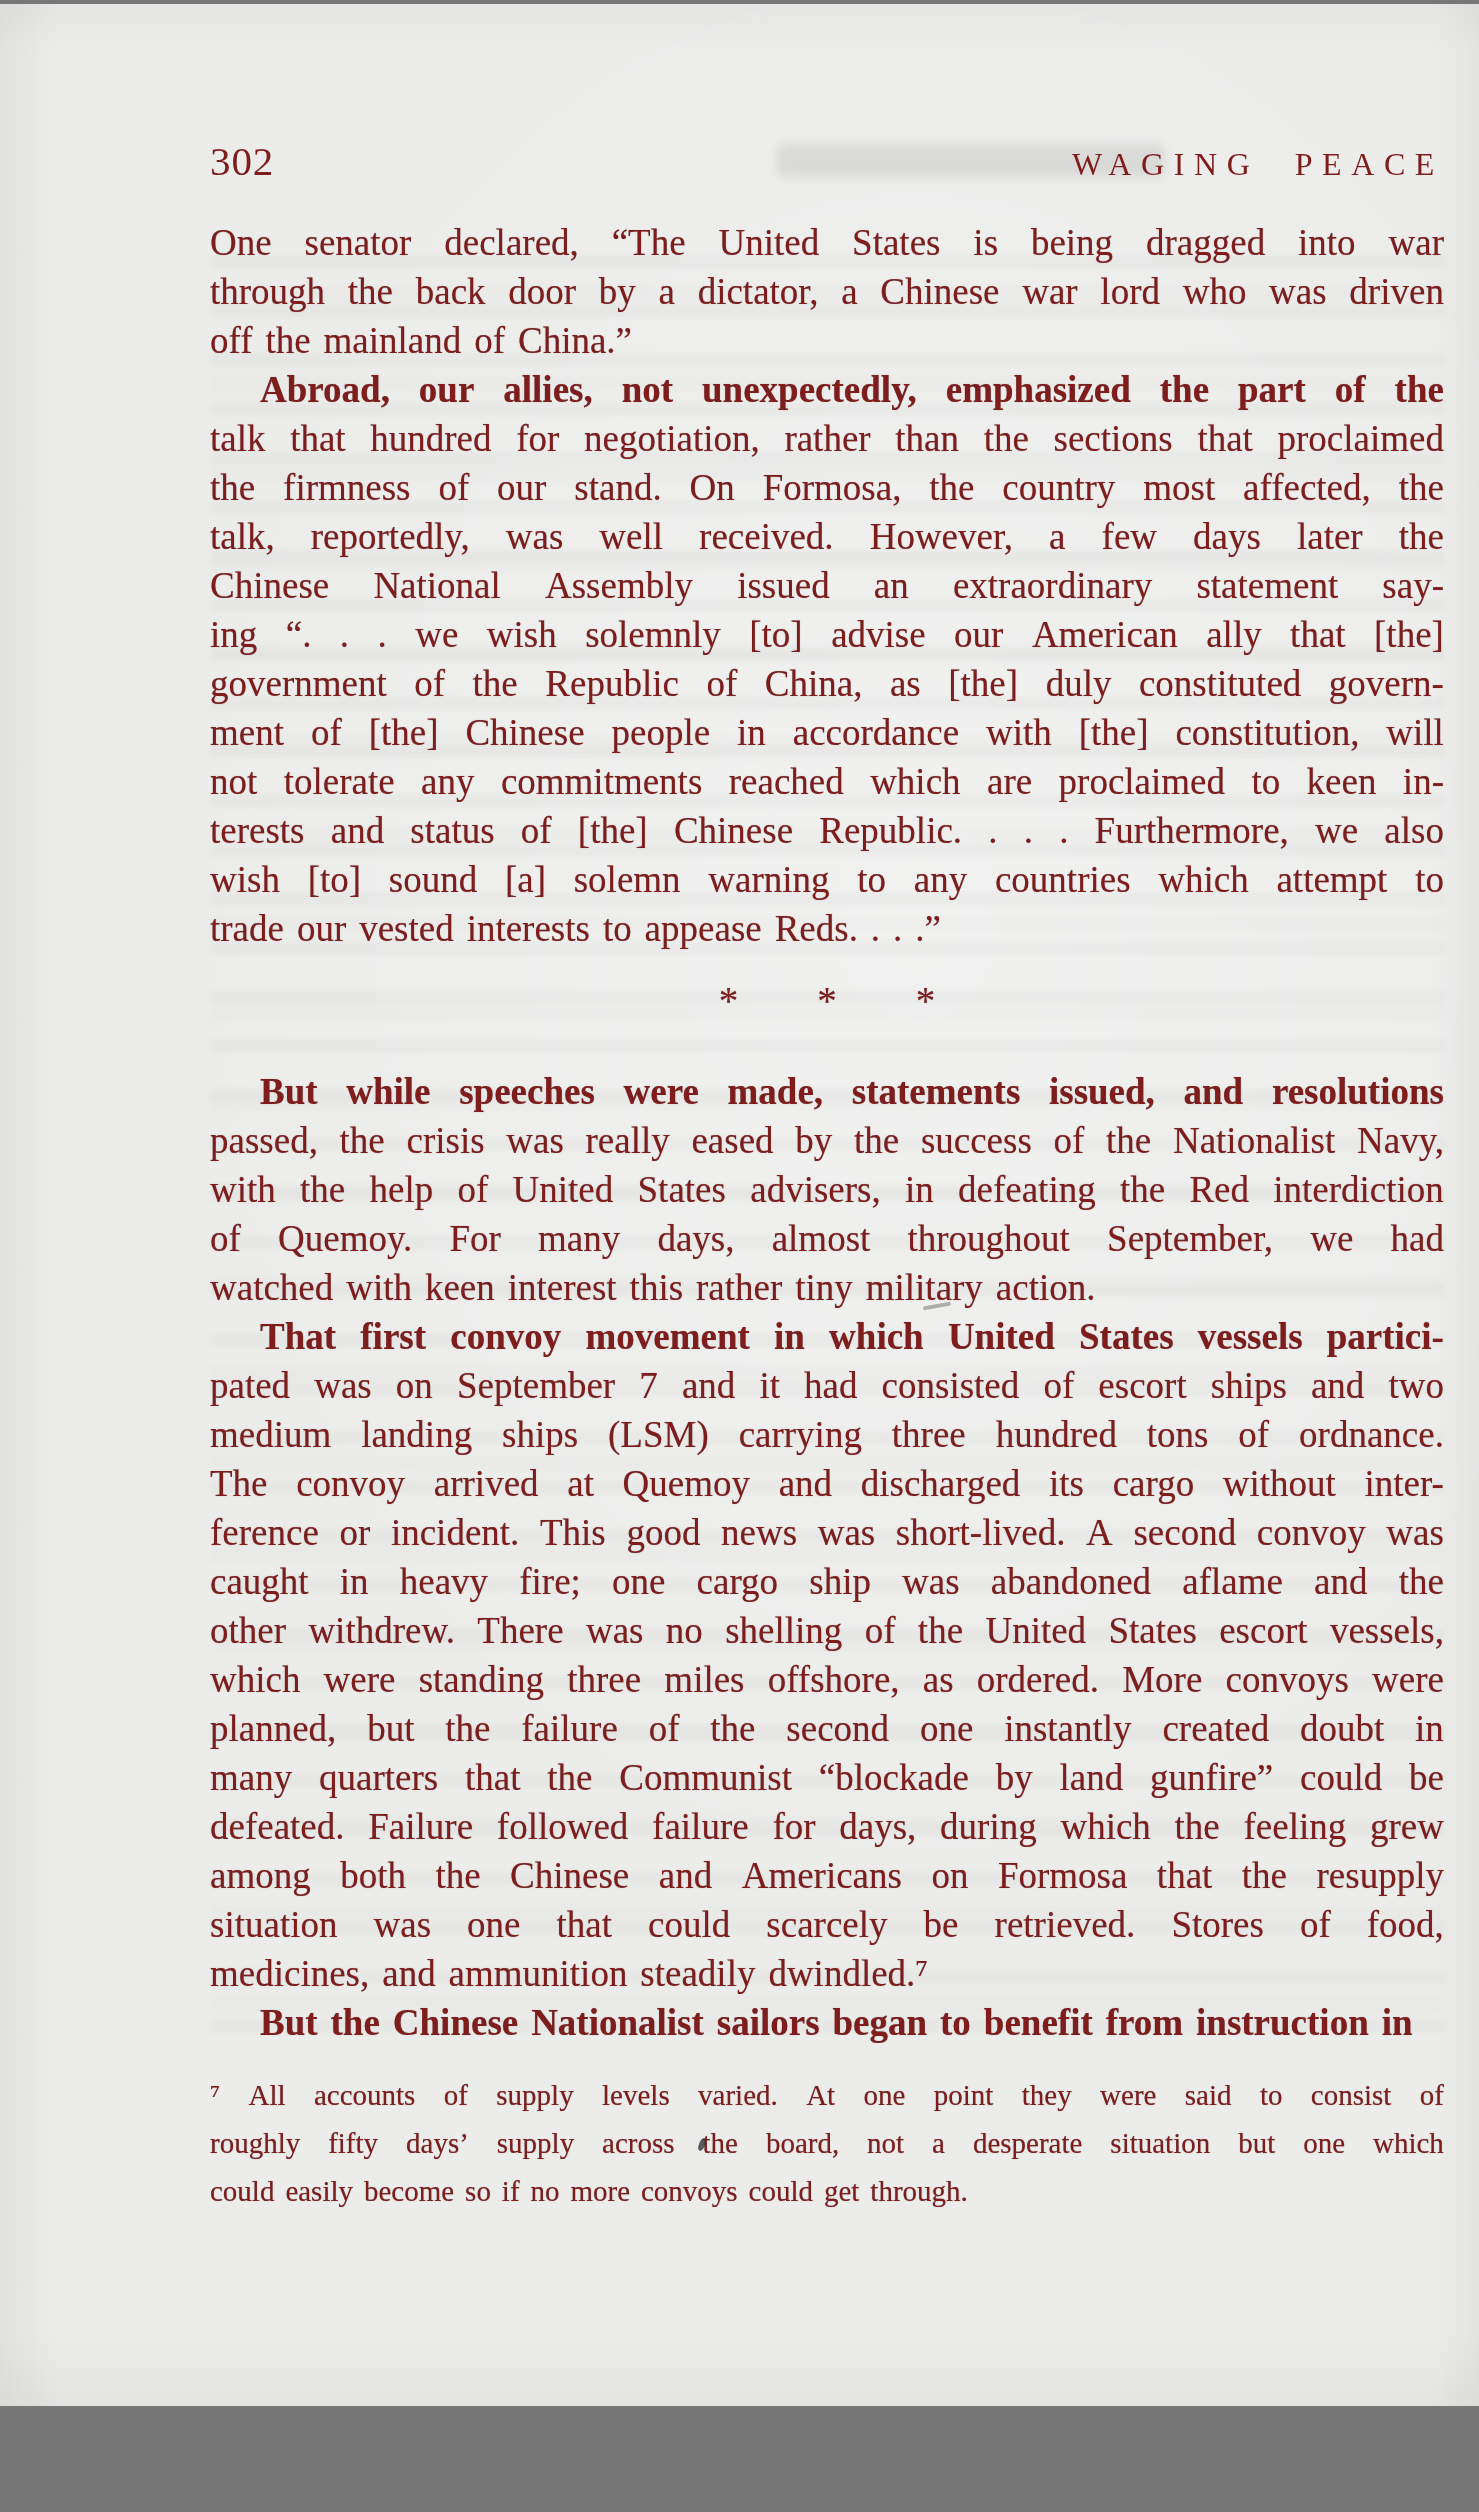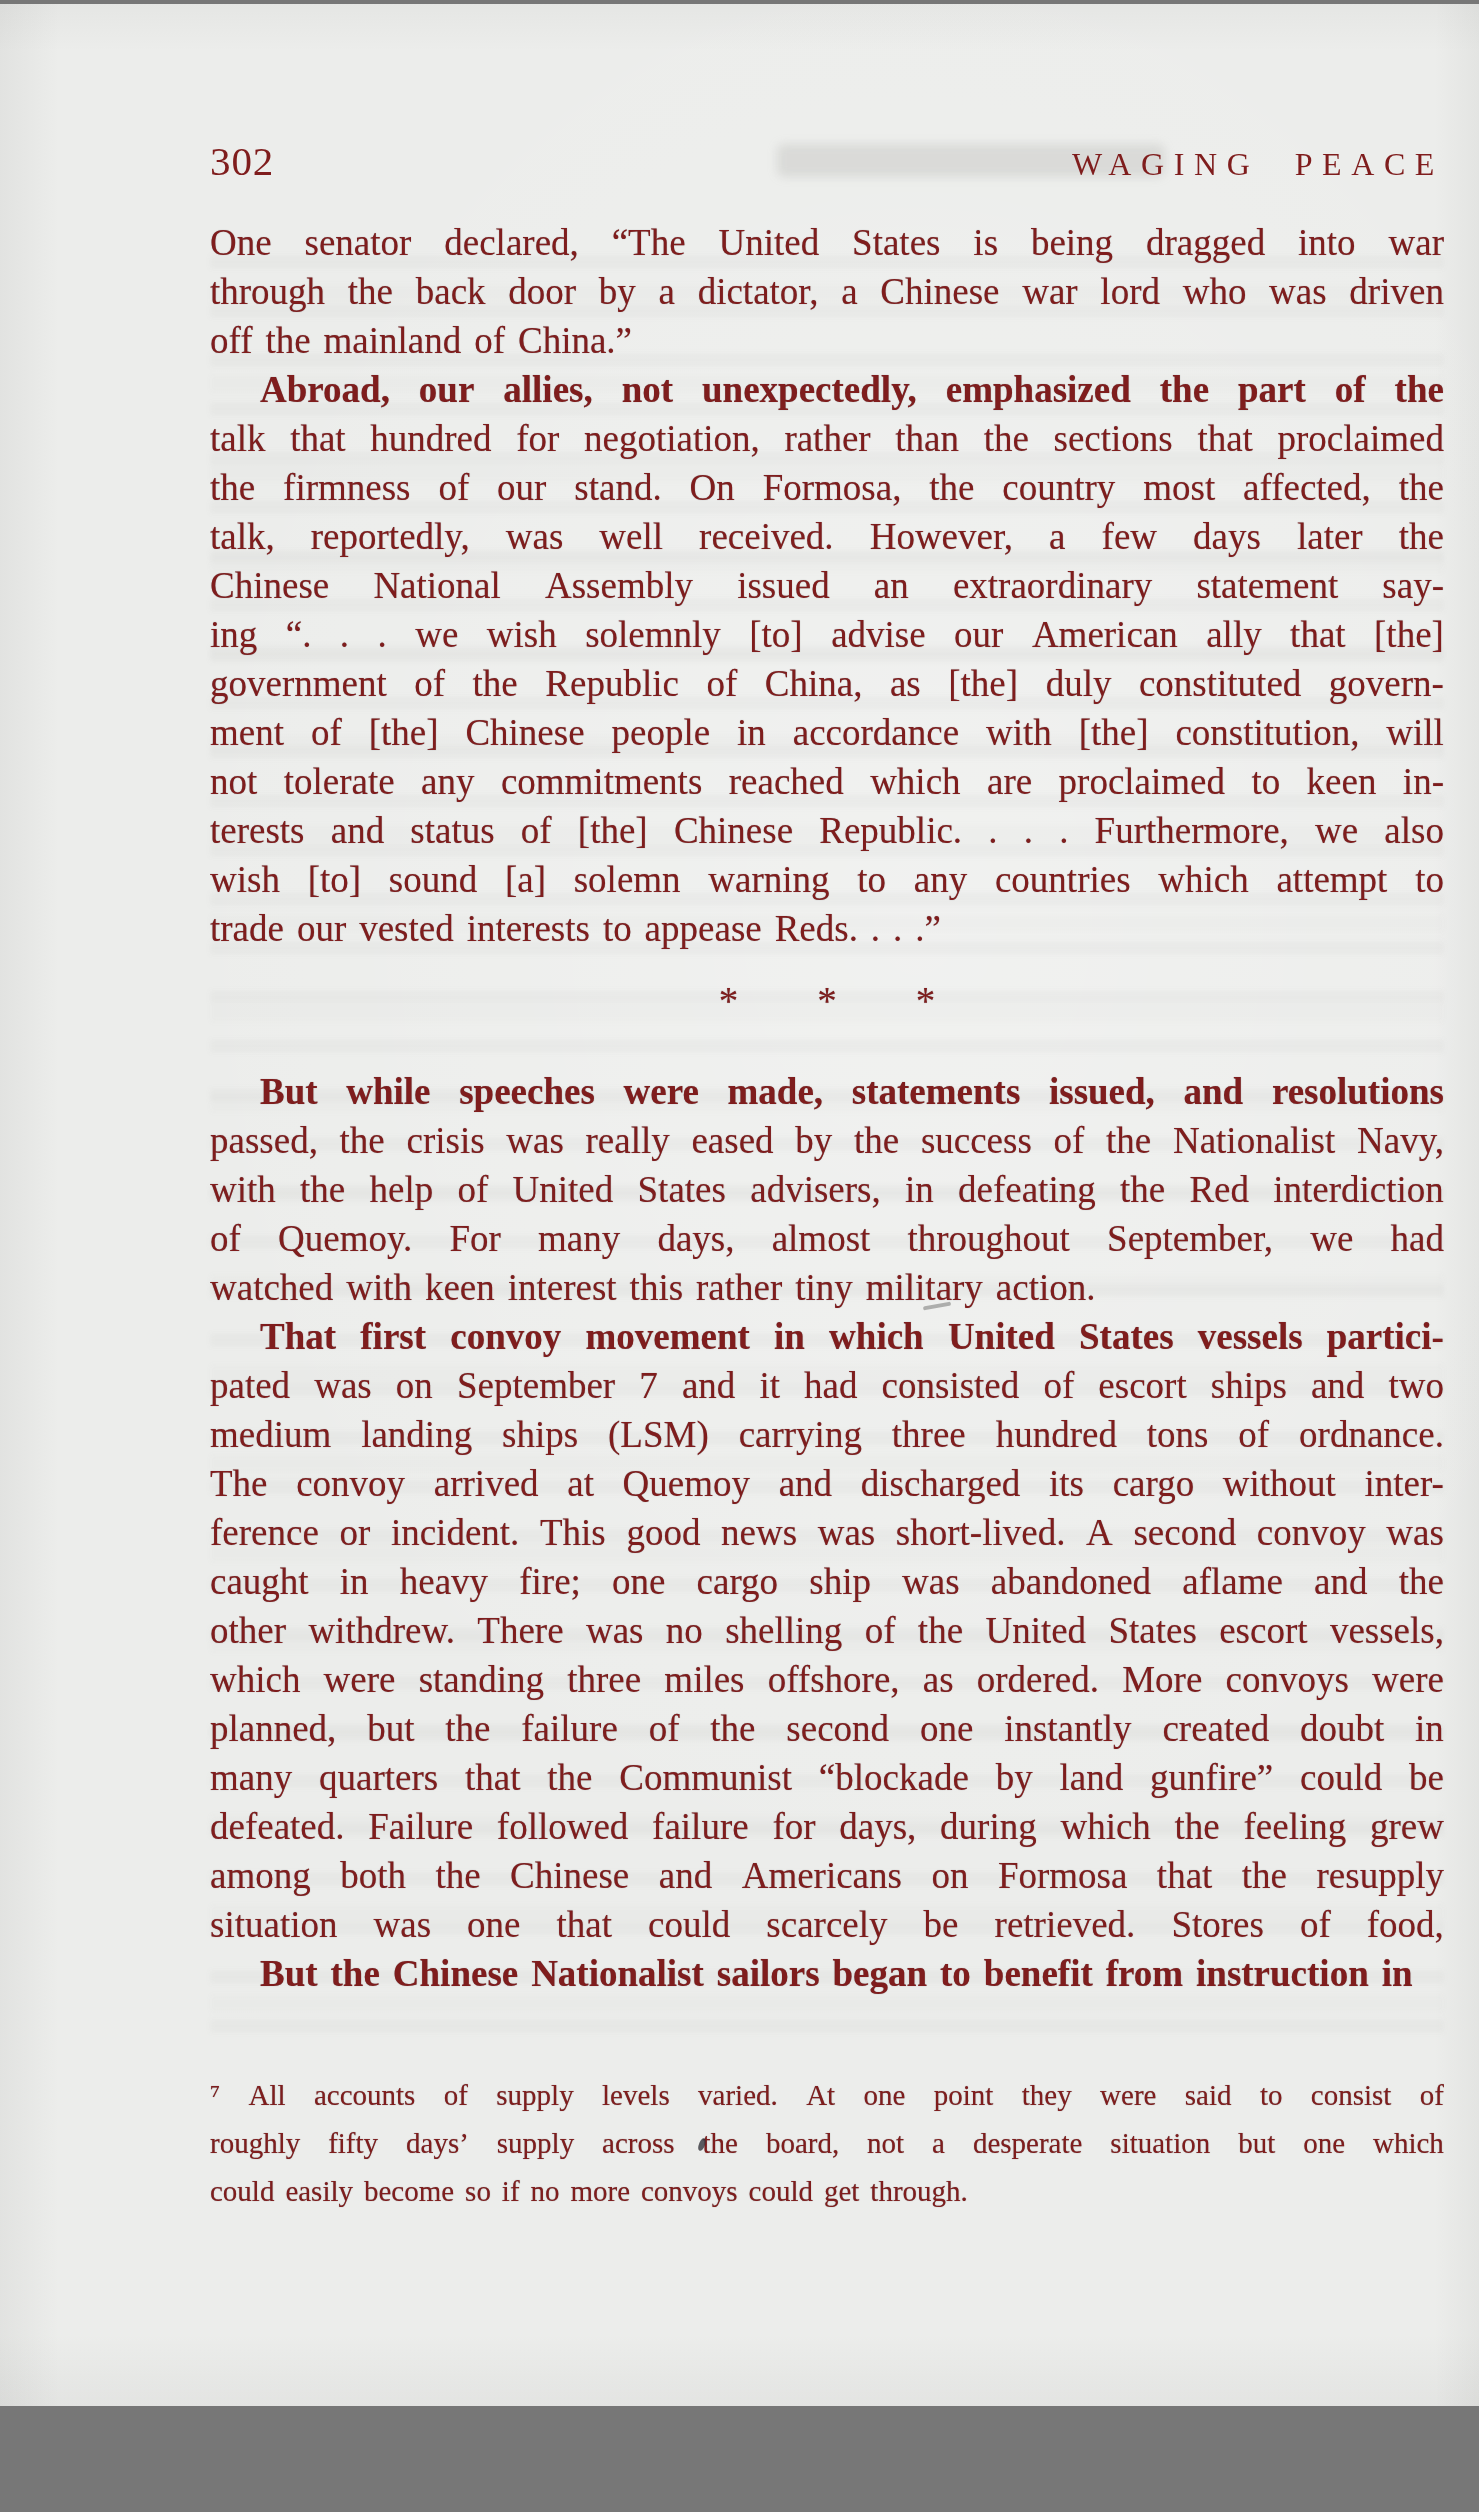--- a/index.html
+++ b/index.html
@@ -145,20 +145,21 @@
         <div class="line"><span>The</span><span>convoy</span><span>arrived</span><span>at</span><span>Quemoy</span><span>and</span><span>discharged</span><span>its</span><span>cargo</span><span>without</span><span>inter-</span></div>
         <div class="line"><span>ference</span><span>or</span><span>incident.</span><span>This</span><span>good</span><span>news</span><span>was</span><span>short-lived.</span><span>A</span><span>second</span><span>convoy</span><span>was</span></div>
         <div class="line"><span>caught</span><span>in</span><span>heavy</span><span>fire;</span><span>one</span><span>cargo</span><span>ship</span><span>was</span><span>abandoned</span><span>aflame</span><span>and</span><span>the</span></div>
         <div class="line"><span>other</span><span>withdrew.</span><span>There</span><span>was</span><span>no</span><span>shelling</span><span>of</span><span>the</span><span>United</span><span>States</span><span>escort</span><span>vessels,</span></div>
         <div class="line"><span>which</span><span>were</span><span>standing</span><span>three</span><span>miles</span><span>offshore,</span><span>as</span><span>ordered.</span><span>More</span><span>convoys</span><span>were</span></div>
         <div class="line"><span>planned,</span><span>but</span><span>the</span><span>failure</span><span>of</span><span>the</span><span>second</span><span>one</span><span>instantly</span><span>created</span><span>doubt</span><span>in</span></div>
         <div class="line"><span>many</span><span>quarters</span><span>that</span><span>the</span><span>Communist</span><span>“blockade</span><span>by</span><span>land</span><span>gunfire”</span><span>could</span><span>be</span></div>
         <div class="line"><span>defeated.</span><span>Failure</span><span>followed</span><span>failure</span><span>for</span><span>days,</span><span>during</span><span>which</span><span>the</span><span>feeling</span><span>grew</span></div>
         <div class="line"><span>among</span><span>both</span><span>the</span><span>Chinese</span><span>and</span><span>Americans</span><span>on</span><span>Formosa</span><span>that</span><span>the</span><span>resupply</span></div>
         <div class="line"><span>situation</span><span>was</span><span>one</span><span>that</span><span>could</span><span>scarcely</span><span>be</span><span>retrieved.</span><span>Stores</span><span>of</span><span>food,</span></div>
+        <div class="line last">medicines, and ammunition steadily dwindled.⁷</div>
       </div>
       <div class="para indent">
         <div class="line last">But the Chinese Nationalist sailors began to benefit from instruction in</div>
       </div>
     </div>
 
   <div class="footnote">
       <div class="line"><span>⁷</span><span>All</span><span>accounts</span><span>of</span><span>supply</span><span>levels</span><span>varied.</span><span>At</span><span>one</span><span>point</span><span>they</span><span>were</span><span>said</span><span>to</span><span>consist</span><span>of</span></div>
       <div class="line"><span>roughly</span><span>fifty</span><span>days’</span><span>supply</span><span>across</span><span>the</span><span>board,</span><span>not</span><span>a</span><span>desperate</span><span>situation</span><span>but</span><span>one</span><span>which</span></div>
       <div class="line last">could easily become so if no more convoys could get through.</div>

